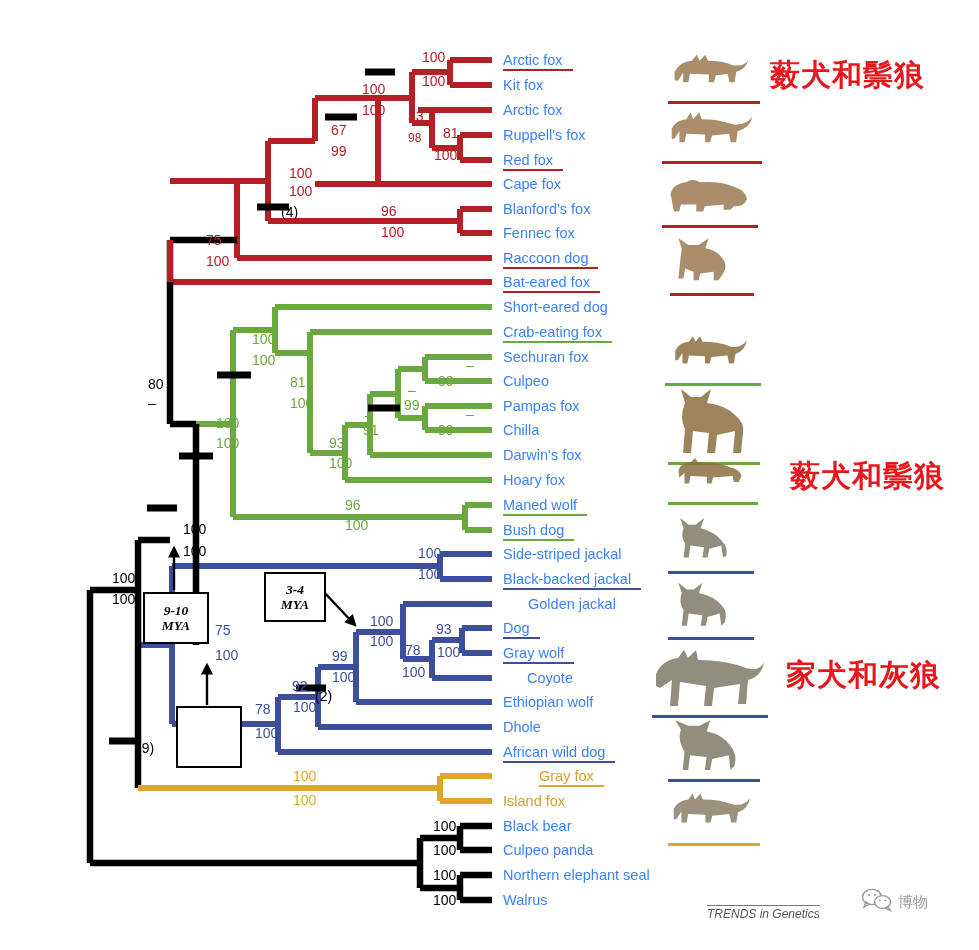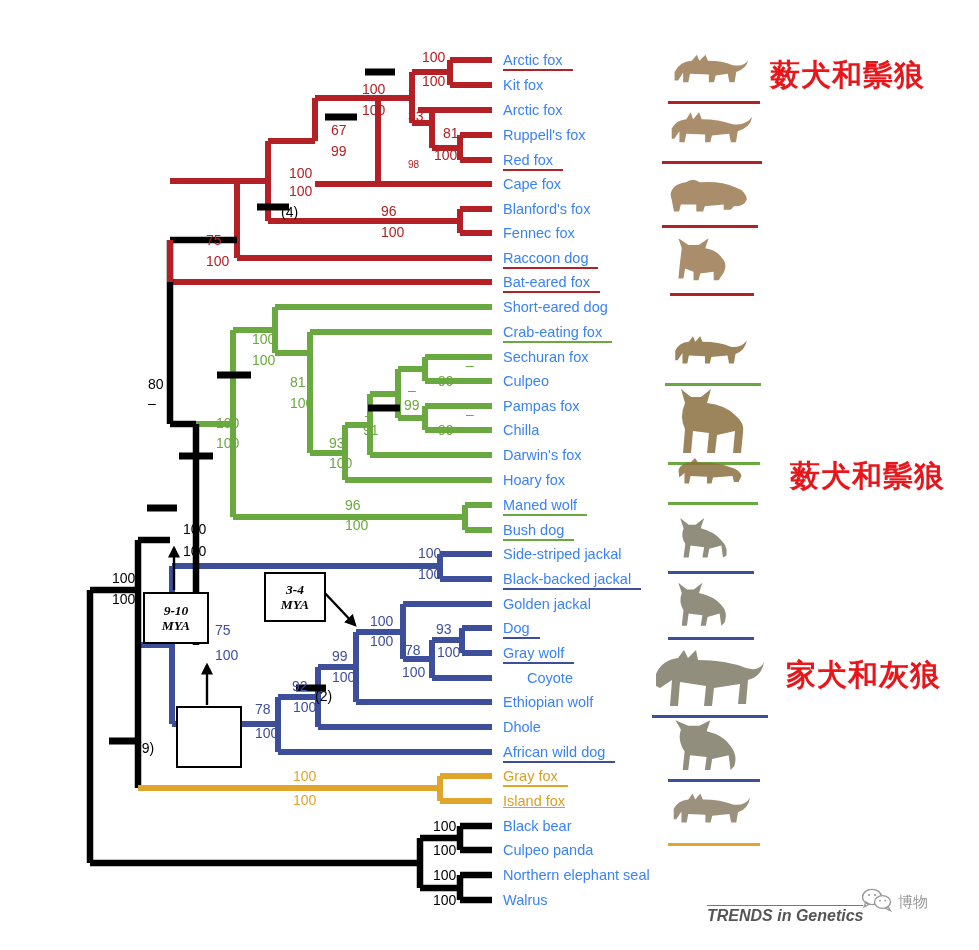--- a/index.html
+++ b/index.html
@@ -14,23 +14,23 @@
 
   .cnlabel{position:absolute;color:#e8161b;font-weight:bold;font-size:30px;
            font-family:"DejaVu Sans",sans-serif;letter-spacing:1px;white-space:nowrap;}
 
   .mya-box{position:absolute;border:2.4px solid #000;background:#fff;
            font-style:italic;font-weight:bold;font-size:13.5px;color:#000;
            text-align:center;line-height:1.12;display:flex;flex-direction:column;
            align-items:center;justify-content:center;font-family:"Liberation Serif",serif;}
   .blank-box{position:absolute;border:2.4px solid #000;background:#fff;}
 
-  .credit{position:absolute;font-style:italic;font-size:16px;color:#555;
+  .credit{position:absolute;font-style:italic;font-size:12px;color:#555;
           border-top:1px solid #777;padding-top:1px;white-space:nowrap;
-          font-family:"Liberation Sans",sans-serif;font-weight:bold;}
+          font-family:"Liberation Sans",sans-serif;}
   .wm{position:absolute;display:flex;align-items:center;gap:6px;color:#9a9a9a;}
   .wm .wmtxt{font-size:15px;font-family:Liberation Sans, sans-serif;color:#9a9a9a;}
 
   .ill{position:absolute;}
   .ill .rule{position:absolute;left:0;bottom:0;height:3px;width:100%;}
   .ill svg{position:absolute;left:0;top:0;}
 </style>
 </head>
 <body>
 
@@ -184,41 +184,41 @@
       <div class="taxon" style="left: 503px; top: 350px;"><span>Sechuran fox</span></div>
       <div class="taxon" style="left: 503px; top: 374px;"><span>Culpeo</span></div>
       <div class="taxon" style="left: 503px; top: 399px;"><span>Pampas fox</span></div>
       <div class="taxon" style="left: 503px; top: 423px;"><span>Chilla</span></div>
       <div class="taxon" style="left: 503px; top: 448px;"><span>Darwin's fox</span></div>
       <div class="taxon" style="left: 503px; top: 473px;"><span>Hoary fox</span></div>
       <div class="taxon" style="left: 503px; top: 498px;"><u class="ul" style="border-bottom-color: rgb(106, 169, 63);">Maned wolf</u></div>
       <div class="taxon" style="left: 503px; top: 523px;"><u class="ul" style="border-bottom-color: rgb(106, 169, 63);">Bush dog</u></div>
       <div class="taxon" style="left: 503px; top: 547px;"><span>Side-striped jackal</span></div>
       <div class="taxon" style="left: 503px; top: 572px;"><u class="ul" style="border-bottom-color: rgb(61, 79, 155);">Black-backed jackal</u></div>
-      <div class="taxon" style="left: 503px; top: 597px;"><span>Golden jackal</span></div>
+      <div class="taxon" style="left: 528px; top: 597px;"><span>Golden jackal</span></div>
       <div class="taxon" style="left: 503px; top: 621px;"><u class="ul" style="border-bottom-color: rgb(61, 79, 155);">Dog</u></div>
       <div class="taxon" style="left: 503px; top: 646px;"><u class="ul" style="border-bottom-color: rgb(61, 79, 155);">Gray wolf</u></div>
       <div class="taxon" style="left: 503px; top: 671px; margin-left: 24px;"><span>Coyote</span></div>
       <div class="taxon" style="left: 503px; top: 695px;"><span>Ethiopian wolf</span></div>
       <div class="taxon" style="left: 503px; top: 720px;"><span>Dhole</span></div>
       <div class="taxon" style="left: 503px; top: 745px;"><u class="ul" style="border-bottom-color: rgb(61, 79, 155);">African wild dog</u></div>
-      <div class="taxon gold" style="left: 503px; top: 769px;"><u class="ul" style="border-bottom-color: rgb(224, 165, 43);">Gray fox</u></div>
-      <div class="taxon gold" style="left: 503px; top: 794px; text-decoration: underline;"><span>Island fox</span></div>
+      <div class="taxon gold" style="left: 503px; top: 769px;"><u class="ul" style="border-bottom-color: rgb(224, 165, 43); margin-left: 36px;">Gray fox</u></div>
+      <div class="taxon gold" style="left: 503px; top: 794px;"><span>Island fox</span></div>
       <div class="taxon" style="left: 503px; top: 819px;"><span>Black bear</span></div>
       <div class="taxon" style="left: 503px; top: 843px;"><span>Culpeo panda</span></div>
       <div class="taxon" style="left: 503px; top: 868px;"><span>Northern elephant seal</span></div>
       <div class="taxon" style="left: 503px; top: 893px;"><span>Walrus</span></div>
     </div>
   <div id="support-layer">
       <div style="position: absolute; font-size: 14px; line-height: 1; white-space: nowrap; left: 422px; top: 50px; color: rgb(179, 32, 37);">100</div>
       <div style="position: absolute; font-size: 14px; line-height: 1; white-space: nowrap; left: 422px; top: 74px; color: rgb(179, 32, 37);">100</div>
       <div style="position: absolute; font-size: 14px; line-height: 1; white-space: nowrap; left: 362px; top: 82px; color: rgb(179, 32, 37);">100</div>
       <div style="position: absolute; font-size: 14px; line-height: 1; white-space: nowrap; left: 362px; top: 103px; color: rgb(179, 32, 37);">100</div>
       <div style="position: absolute; font-size: 14px; line-height: 1; white-space: nowrap; left: 408px; top: 109px; color: rgb(179, 32, 37);">33</div>
-      <div style="position: absolute; font-size: 10px; line-height: 1; white-space: nowrap; left: 408px; top: 132px; color: rgb(179, 32, 37); margin-top: 28px;">98</div>
+      <div style="position: absolute; font-size: 12px; line-height: 1; white-space: nowrap; left: 408px; top: 132px; color: rgb(179, 32, 37);">98</div>
       <div style="position: absolute; font-size: 14px; line-height: 1; white-space: nowrap; left: 443px; top: 126px; color: rgb(179, 32, 37);">81</div>
       <div style="position: absolute; font-size: 14px; line-height: 1; white-space: nowrap; left: 434px; top: 148px; color: rgb(179, 32, 37);">100</div>
       <div style="position: absolute; font-size: 14px; line-height: 1; white-space: nowrap; left: 331px; top: 123px; color: rgb(179, 32, 37);">67</div>
       <div style="position: absolute; font-size: 14px; line-height: 1; white-space: nowrap; left: 331px; top: 144px; color: rgb(179, 32, 37);">99</div>
       <div style="position: absolute; font-size: 14px; line-height: 1; white-space: nowrap; left: 289px; top: 166px; color: rgb(179, 32, 37);">100</div>
       <div style="position: absolute; font-size: 14px; line-height: 1; white-space: nowrap; left: 289px; top: 184px; color: rgb(179, 32, 37);">100</div>
       <div style="position: absolute; font-size: 14px; line-height: 1; white-space: nowrap; left: 381px; top: 204px; color: rgb(179, 32, 37);">96</div>
       <div style="position: absolute; font-size: 14px; line-height: 1; white-space: nowrap; left: 381px; top: 225px; color: rgb(179, 32, 37);">100</div>
       <div style="position: absolute; font-size: 14px; line-height: 1; white-space: nowrap; left: 206px; top: 233px; color: rgb(179, 32, 37);">75</div>
       <div style="position: absolute; font-size: 14px; line-height: 1; white-space: nowrap; left: 206px; top: 254px; color: rgb(179, 32, 37);">100</div>

